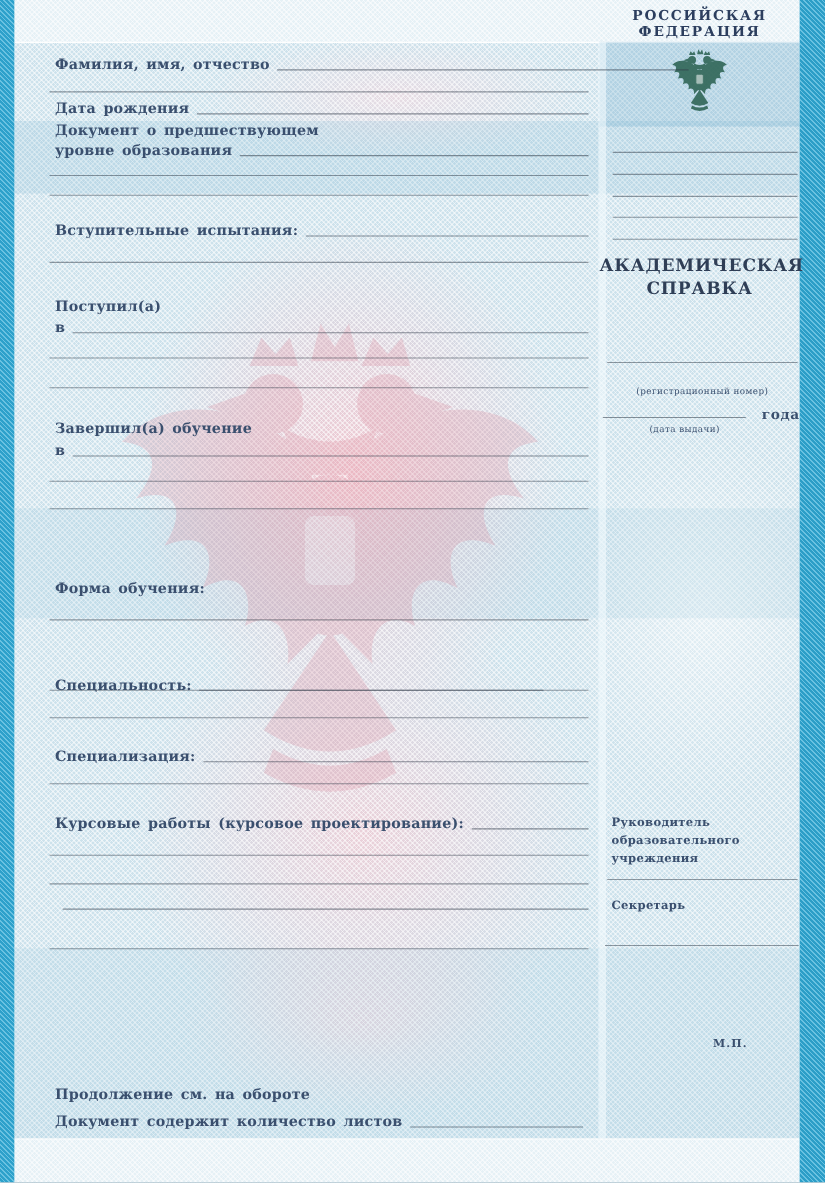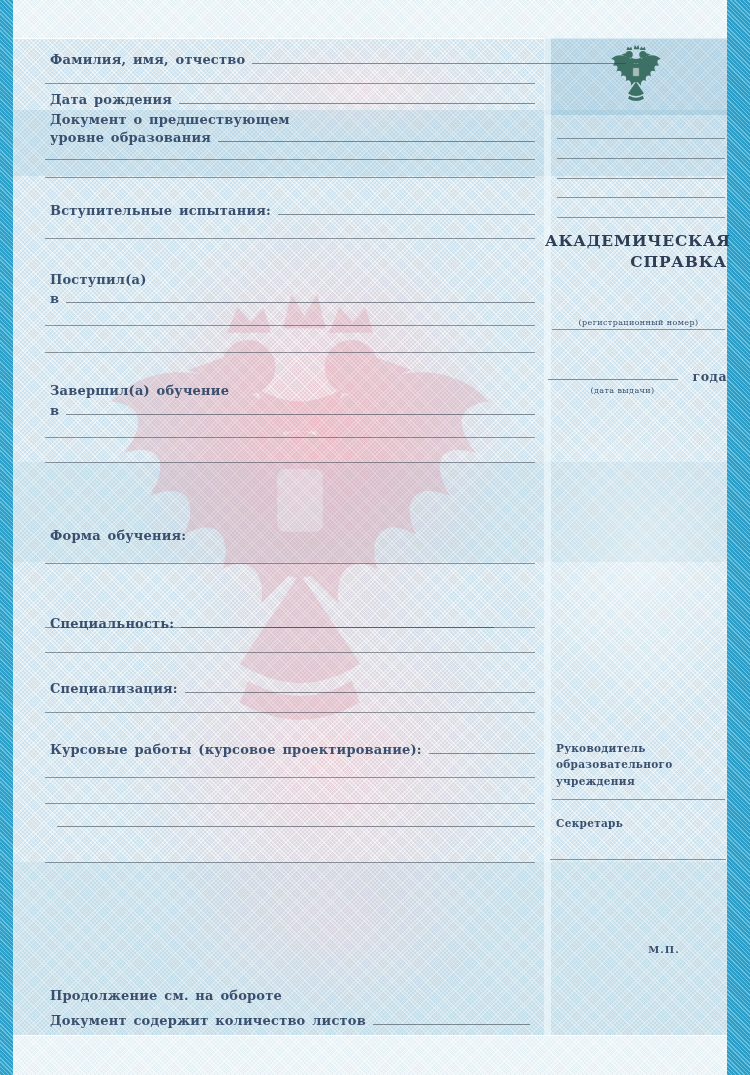--- a/index.html
+++ b/index.html
@@ -33,21 +33,21 @@
 
   .lbl{position:absolute;color:var(--label-navy,#3a4f6e);font-weight:bold;font-size:13px;
        letter-spacing:.2px;word-spacing:2px;white-space:nowrap;}
   .frow{position:absolute;display:flex;align-items:flex-end;}
   .frow .t{color:var(--label-navy,#3a4f6e);font-weight:bold;font-size:13px;letter-spacing:.2px;word-spacing:2px;white-space:nowrap;}
   .frow .fill{flex:1;height:1px;border-bottom:1px solid rgba(50,60,72,.55);margin:0 0 3px 7px;}
   .hline{position:absolute;height:0;border-top:1px solid rgba(50,60,72,.5);}
 
   .country{position:absolute;left:545px;top:7px;width:182px;text-align:center;
     color:#2c3e5e;font-weight:bold;font-size:12.5px;letter-spacing:1.6px;line-height:1.18;}
-  .cert-title{position:absolute;left:545px;top:231px;width:182px;text-align:right;
+  .cert-title{position:absolute;left:545px;top:231px;width:182px;text-align:center;
     color:#2f3e56;font-weight:bold;font-size:15.5px;letter-spacing:.8px;line-height:1.35;}
   .caption{position:absolute;text-align:center;color:#3a4f6e;font-size:8px;letter-spacing:.4px;}
   .goda-row{position:absolute;left:548px;top:369px;width:179px;display:flex;align-items:flex-end;}
   .goda-row .fill{flex:1;height:1px;border-bottom:1px solid rgba(50,60,72,.55);margin:0 5px 4px 0;}
   .goda-row .t{color:var(--label-navy,#3a4f6e);font-size:12.5px;font-weight:bold;letter-spacing:.5px;margin-left:10px;}
   .sig-lbl{position:absolute;color:var(--label-navy,#3a4f6e);font-weight:bold;font-size:10.5px;
     letter-spacing:.3px;word-spacing:3px;line-height:1.55;}
   .mp{position:absolute;left:545px;top:944px;width:182px;text-align:center;
     color:var(--label-navy,#3a4f6e);font-weight:bold;font-size:10px;letter-spacing:1px;margin-left:28px;}
   .wm{position:absolute;left:85px;top:238px;width:430px;height:585;color:var(--watermark-pink,#dd8fa0);opacity:.26;}
@@ -84,20 +84,24 @@
         <path d="M54 34 C66 22 84 19 94 30 C85 31 87 37 91 42 C81 39 81 46 85 52 C75 48 74 55 77 61 C68 56 66 63 68 69 C61 65 58 71 59 77 L52 70 Z"></path>
         <ellipse cx="50" cy="54" rx="11.5" ry="17"></ellipse>
         <path d="M50 70 l-14 21 q14 9 28 0 z"></path>
         <path d="M38 95 q12 7 24 0 l2 5 q-14 8 -28 0 z"></path>
         <rect x="44" y="45" width="12" height="16" rx="2.5" fill="#ffffff" fill-opacity="0.55" stroke="currentColor" stroke-width="1.4"></rect>
       </g>
     </defs>
     <use href="#eagle"></use>
   </svg>
 
+  <div class="country">
+    <div>РОССИЙСКАЯ</div>
+    <div>ФЕДЕРАЦИЯ</div>
+  </div>
   <div class="crest">
     <svg width="62" height="68" viewBox="0 0 100 120" style="opacity:.92">
         <use href="#eagle"></use>
       </svg>
   </div>
 
   <div>
     <div class="frow" style="left:50px;top:52px;width:576px">
       <span class="t">Фамилия, имя, отчество</span>
         <span class="fill"></span>
@@ -169,21 +173,21 @@
     <div class="hline" style="left:557px;top:178px;width:168px"></div>
     <div class="hline" style="left:557px;top:197px;width:168px"></div>
     <div class="hline" style="left:557px;top:217px;width:168px"></div>
 
     <div class="cert-title">
       <div>АКАДЕМИЧЕСКАЯ</div>
       <div>СПРАВКА</div>
     </div>
 
     <div class="hline" style="left:552px;top:329px;width:173px"></div>
-    <div class="caption" style="left:552px;top:318px;width:173px">(регистрационный номер)</div>
+    <div class="caption" style="left:552px;top:351px;width:173px">(регистрационный номер)</div>
 
     <div class="goda-row">
       <span class="fill"></span>
       <span class="t">года</span>
     </div>
     <div class="caption" style="left:560px;top:386px;width:125px">(дата выдачи)</div>
 
     <div class="sig-lbl" style="left:556px;top:740px;width:170px">Руководитель образовательного учреждения</div>
     <div class="hline" style="left:552px;top:799px;width:173px"></div>
     <div class="sig-lbl" style="left:556px;top:815px">Секретарь</div>

